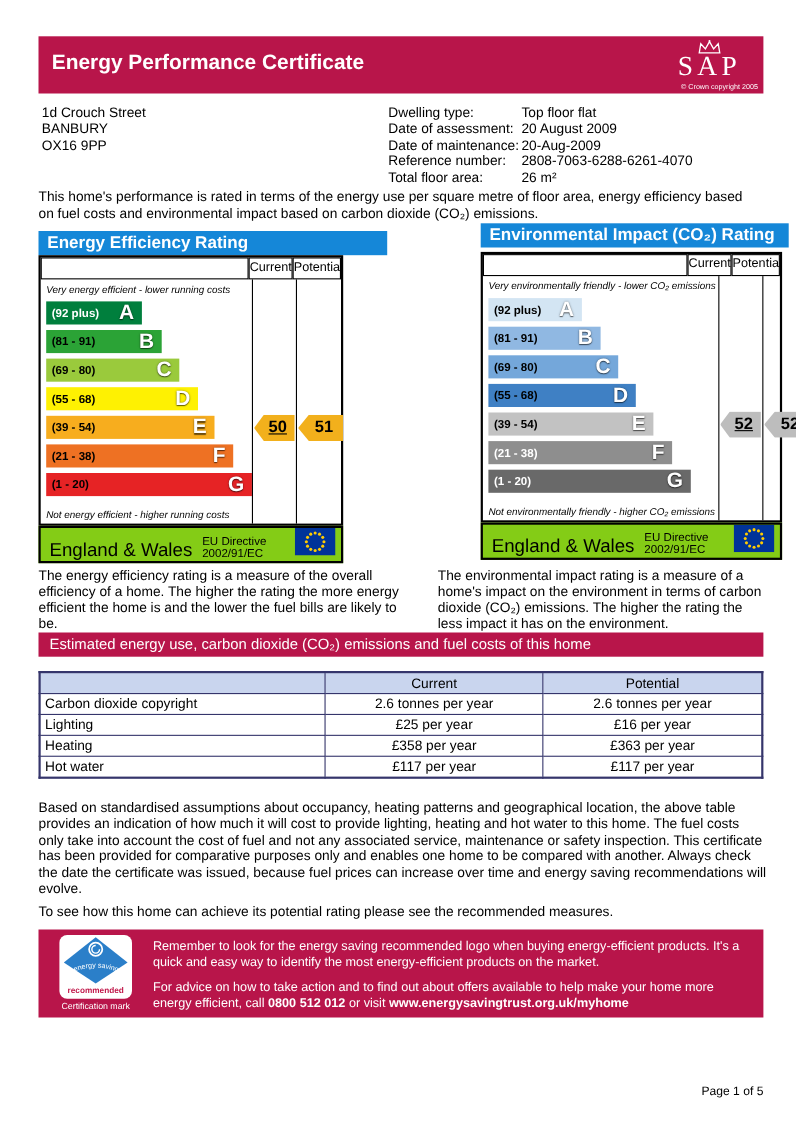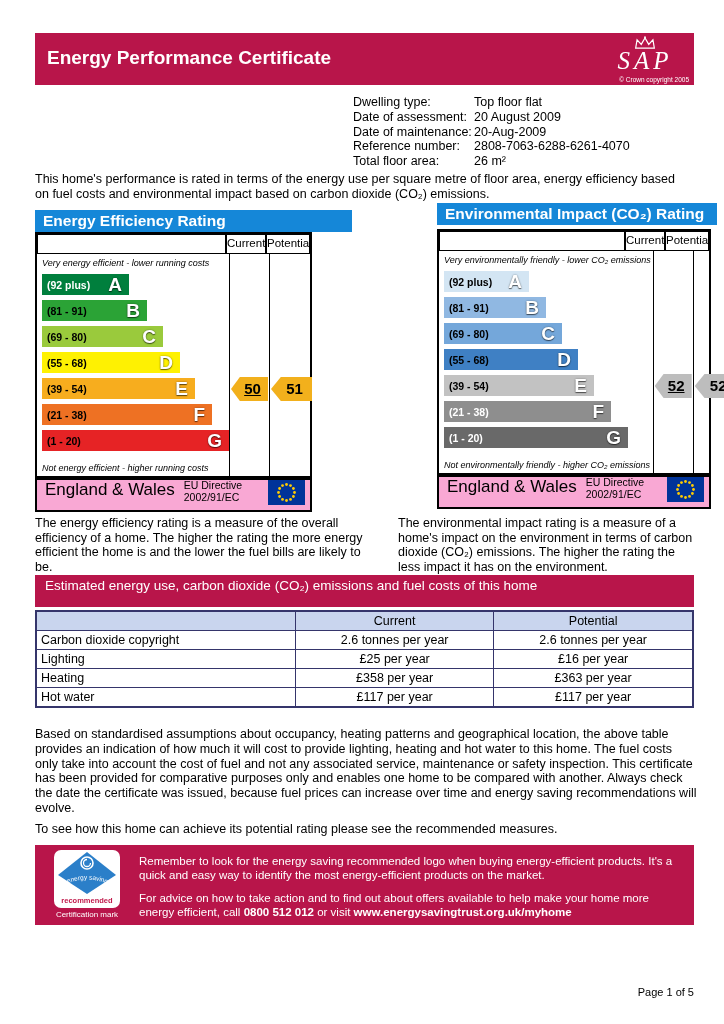--- a/index.html
+++ b/index.html
@@ -5,21 +5,21 @@
   html,body{margin:0;padding:0;background:#fff;}
   .page{position:relative;width:724px;height:1024px;background:#fff;overflow:hidden;
         font-family:"Liberation Sans",sans-serif;color:#000;}
 
   
   .banner-top{position:absolute;left:35px;top:33px;width:659px;height:52px;}
   .banner-title{position:absolute;left:12px;top:14px;font-size:19px;font-weight:bold;color:#fff;}
   .sap{position:absolute;right:14px;top:2px;width:70px;height:44px;text-align:center;color:#fff;}
   .sap-crown{position:absolute;left:22px;top:1px;}
   .sap-text{position:absolute;left:0;top:12px;width:70px;font-family:"Liberation Serif",serif;
-            font-size:25px;letter-spacing:4px;font-style:italic;}
+            font-size:25px;letter-spacing:4px;}
   .copyright{position:absolute;right:5px;bottom:2px;font-size:6.5px;color:#fff;}
 
   
   .addr{position:absolute;left:38px;top:95px;font-size:12.5px;line-height:1.18;}
   .details{position:absolute;left:337px;top:95px;font-size:12.5px;line-height:1.18;}
   .detail-row{display:flex;}
   .detail-label{width:121px;margin-left:16px;}
   .intro{position:absolute;left:35px;top:172px;width:648px;font-size:12.5px;line-height:1.18;}
 
   
@@ -39,30 +39,30 @@
   .band{height:21px;display:flex;align-items:center;box-sizing:border-box;}
   .range{font-size:10.5px;font-weight:bold;padding-left:5px;white-space:nowrap;}
   .letter{margin-left:auto;padding-right:7px;font-size:19px;font-weight:bold;color:#fff;line-height:21px;
           text-shadow:0 1px 1px rgba(0,0,0,.55),0 0 2px rgba(0,0,0,.4);}
   .ccol{border-left:1.5px solid #000;position:relative;}
   .arrow{position:absolute;left:1px;height:24px;font-weight:bold;font-size:15px;text-align:center;
          line-height:24px;padding-left:6px;box-sizing:border-box;color:#000;
          clip-path:polygon(0 50%,24% 0,100% 0,100% 100%,24% 100%);}
   .arrow-current{width:37px;text-decoration:underline;}
   .arrow-potential{width:41px;}
-  .ew-box{border:2px solid #000;height:34px;box-sizing:border-box;display:flex;align-items:flex-start;background:#f9a8d4;}
+  .ew-box{border:2px solid #000;height:34px;box-sizing:border-box;display:flex;align-items:flex-end;background:#84cc16;}
   .ew{font-size:17px;padding-left:8px;white-space:nowrap;}
   .directive{font-size:10.5px;line-height:1.12;margin-left:9px;white-space:nowrap;}
   .euflag{margin-left:auto;margin-right:5px;flex:0 0 auto;}
 
   .explain-left{position:absolute;left:35px;top:516px;width:332px;font-size:12.5px;line-height:1.16;}
   .explain-right{position:absolute;left:398px;top:516px;width:302px;font-size:12.5px;line-height:1.16;}
 
   
-  .banner2{position:absolute;left:35px;top:575px;width:659px;height:32px;color:#fff;font-size:13.5px;
+  .banner2{position:absolute;left:35px;top:575px;width:659px;height:22px;color:#fff;font-size:13.5px;
            padding:3px 0 0 10px;box-sizing:border-box;}
   .cost-table{position:absolute;left:35px;top:610px;width:659px;border-collapse:collapse;font-size:12.5px;}
   .cost-table th,.cost-table td{border:1px solid #35356b;height:18px;padding:0 4px;}
   .cost-table{border:2px solid #35356b;}
   .cost-table th{font-weight:normal;font-size:12.5px;}
   .cost-table th:first-child{width:250px;}
   .cval{text-align:center;}
   .clabel{text-align:left;}
 
   .para1{position:absolute;left:35px;top:727px;width:662px;font-size:12.5px;line-height:1.18;}
@@ -88,20 +88,25 @@
         <svg width="26" height="14" viewBox="0 0 26 15">
           <path d="M3 13 L4.5 4 L9 9 L13 2 L17 9 L21.5 4 L23 13 Z" fill="none" stroke="#fff" stroke-width="1.3"></path>
           <circle cx="13" cy="1.3" r="1" fill="#fff"></circle>
         </svg>
       </span>
       <span class="sap-text">SAP</span>
     </div>
     <div class="copyright">© Crown copyright 2005</div>
   </div>
 
+  <div class="addr">
+    <div>1d Crouch Street</div>
+    <div>BANBURY</div>
+    <div>OX16 9PP</div>
+  </div>
   <div class="details">
     <div class="detail-row">
         <span class="detail-label">Dwelling type:</span>
         <span>Top floor flat</span>
       </div>
     <div class="detail-row">
         <span class="detail-label">Date of assessment:</span>
         <span>20 August 2009</span>
       </div>
     <div class="detail-row">

